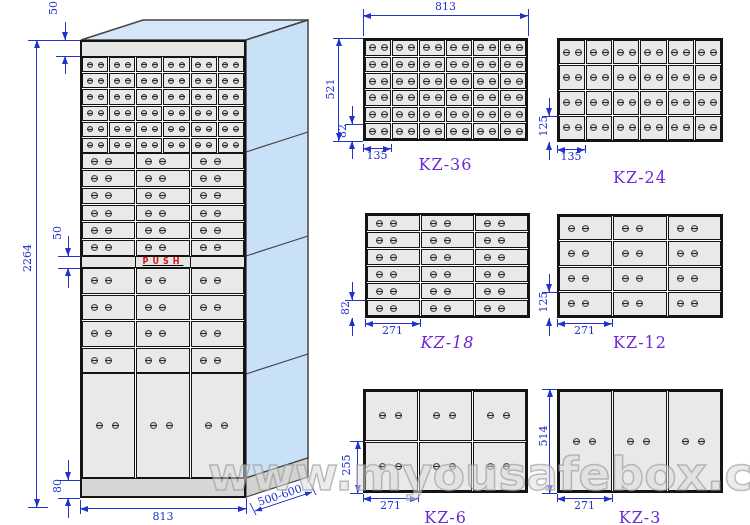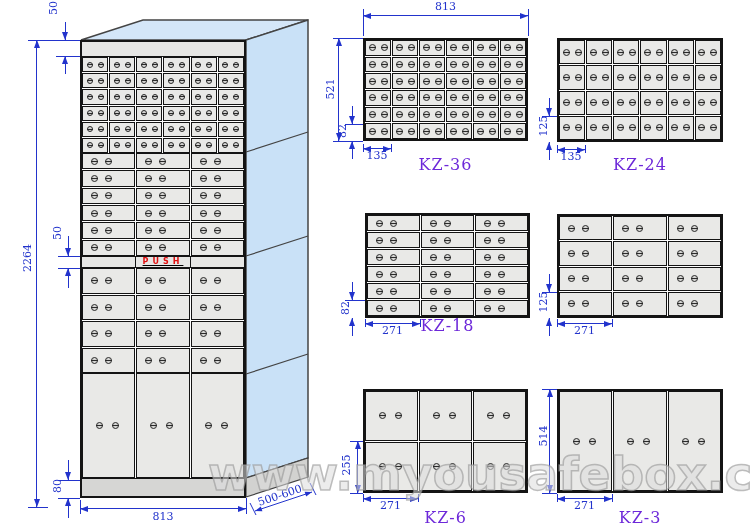--- a/index.html
+++ b/index.html
@@ -686,21 +686,21 @@
     <div class="stem-v" style="left:9px;top:98px;height:18px;"></div>
     <div class="arr down" style="left:6px;top:108px;"></div>
     <div class="stem-v" style="left:9px;top:142px;height:18px;"></div>
     <div class="arr up" style="left:6px;top:142px;"></div>
     <div class="tick-h" style="left:2px;top:116px;width:15px;"></div>
     <div class="dlabel vlabel" style="left:-7px;top:120px;width:22px;">125</div>
     <div class="dim-h" style="left:17px;top:149px;width:28px;"></div>
     <div class="tick-v" style="left:17px;top:145px;height:8px;"></div>
     <div class="tick-v" style="left:45px;top:145px;height:8px;"></div>
     <div class="dlabel" style="left:10px;top:151px;width:42px;">135</div>
-    <div class="kz-title" style="left:17px;top:155px;width:166px;">KZ-24</div>
+    <div class="kz-title" style="left:17px;top:168px;width:166px;">KZ-24</div>
   </div>
 
   <div class="diagram" style="left:330px;top:190px;width:210px;height:170px;">
     <div class="grid" style="position: absolute; left: 35px; top: 23px; width: 165px; height: 105px; grid-template-columns: repeat(3, 1fr); grid-template-rows: repeat(6, 1fr);">
         <div class="cell">
           <span class="lock"></span>
           <span class="lock"></span>
         </div>
         <div class="cell">
           <span class="lock"></span>
@@ -774,21 +774,21 @@
     <div class="stem-v" style="left:22px;top:92px;height:18px;"></div>
     <div class="arr down" style="left:19px;top:102px;"></div>
     <div class="stem-v" style="left:22px;top:128px;height:18px;"></div>
     <div class="arr up" style="left:19px;top:128px;"></div>
     <div class="tick-h" style="left:15px;top:110px;width:20px;"></div>
     <div class="dlabel vlabel" style="left:5px;top:112px;width:22px;">82</div>
     <div class="dim-h" style="left:35px;top:133px;width:55px;"></div>
     <div class="tick-v" style="left:35px;top:129px;height:8px;"></div>
     <div class="tick-v" style="left:90px;top:129px;height:8px;"></div>
     <div class="dlabel" style="left:28px;top:135px;width:69px;">271</div>
-    <div class="kz-title" style="left:35px;top:126px;width:165px;">KZ-18</div>
+    <div class="kz-title" style="left:35px;top:143px;width:165px;font-style:italic;">KZ-18</div>
   </div>
 
   <div class="diagram" style="left:540px;top:190px;width:210px;height:170px;">
     <div class="grid" style="position: absolute; left: 17px; top: 24px; width: 166px; height: 104px; grid-template-columns: repeat(3, 1fr); grid-template-rows: repeat(4, 1fr);">
         <div class="cell">
           <span class="lock"></span>
           <span class="lock"></span>
         </div>
         <div class="cell">
           <span class="lock"></span>
@@ -838,20 +838,21 @@
     <div class="stem-v" style="left:9px;top:84px;height:18px;"></div>
     <div class="arr down" style="left:6px;top:94px;"></div>
     <div class="stem-v" style="left:9px;top:128px;height:18px;"></div>
     <div class="arr up" style="left:6px;top:128px;"></div>
     <div class="tick-h" style="left:2px;top:102px;width:15px;"></div>
     <div class="dlabel vlabel" style="left:-7px;top:106px;width:22px;">125</div>
     <div class="dim-h" style="left:17px;top:133px;width:55px;"></div>
     <div class="tick-v" style="left:17px;top:129px;height:8px;"></div>
     <div class="tick-v" style="left:72px;top:129px;height:8px;"></div>
     <div class="dlabel" style="left:10px;top:135px;width:69px;">271</div>
+    <div class="kz-title" style="left:17px;top:143px;width:166px;">KZ-12</div>
   </div>
 
   <div class="diagram" style="left:330px;top:360px;width:210px;height:165px;">
     <div class="grid wide-pad" style="position: absolute; left: 33px; top: 29px; width: 165px; height: 104px; grid-template-columns: repeat(3, 1fr); grid-template-rows: repeat(2, 1fr);">
         <div class="cell">
           <span class="lock"></span>
           <span class="lock"></span>
         </div>
         <div class="cell">
           <span class="lock"></span>

